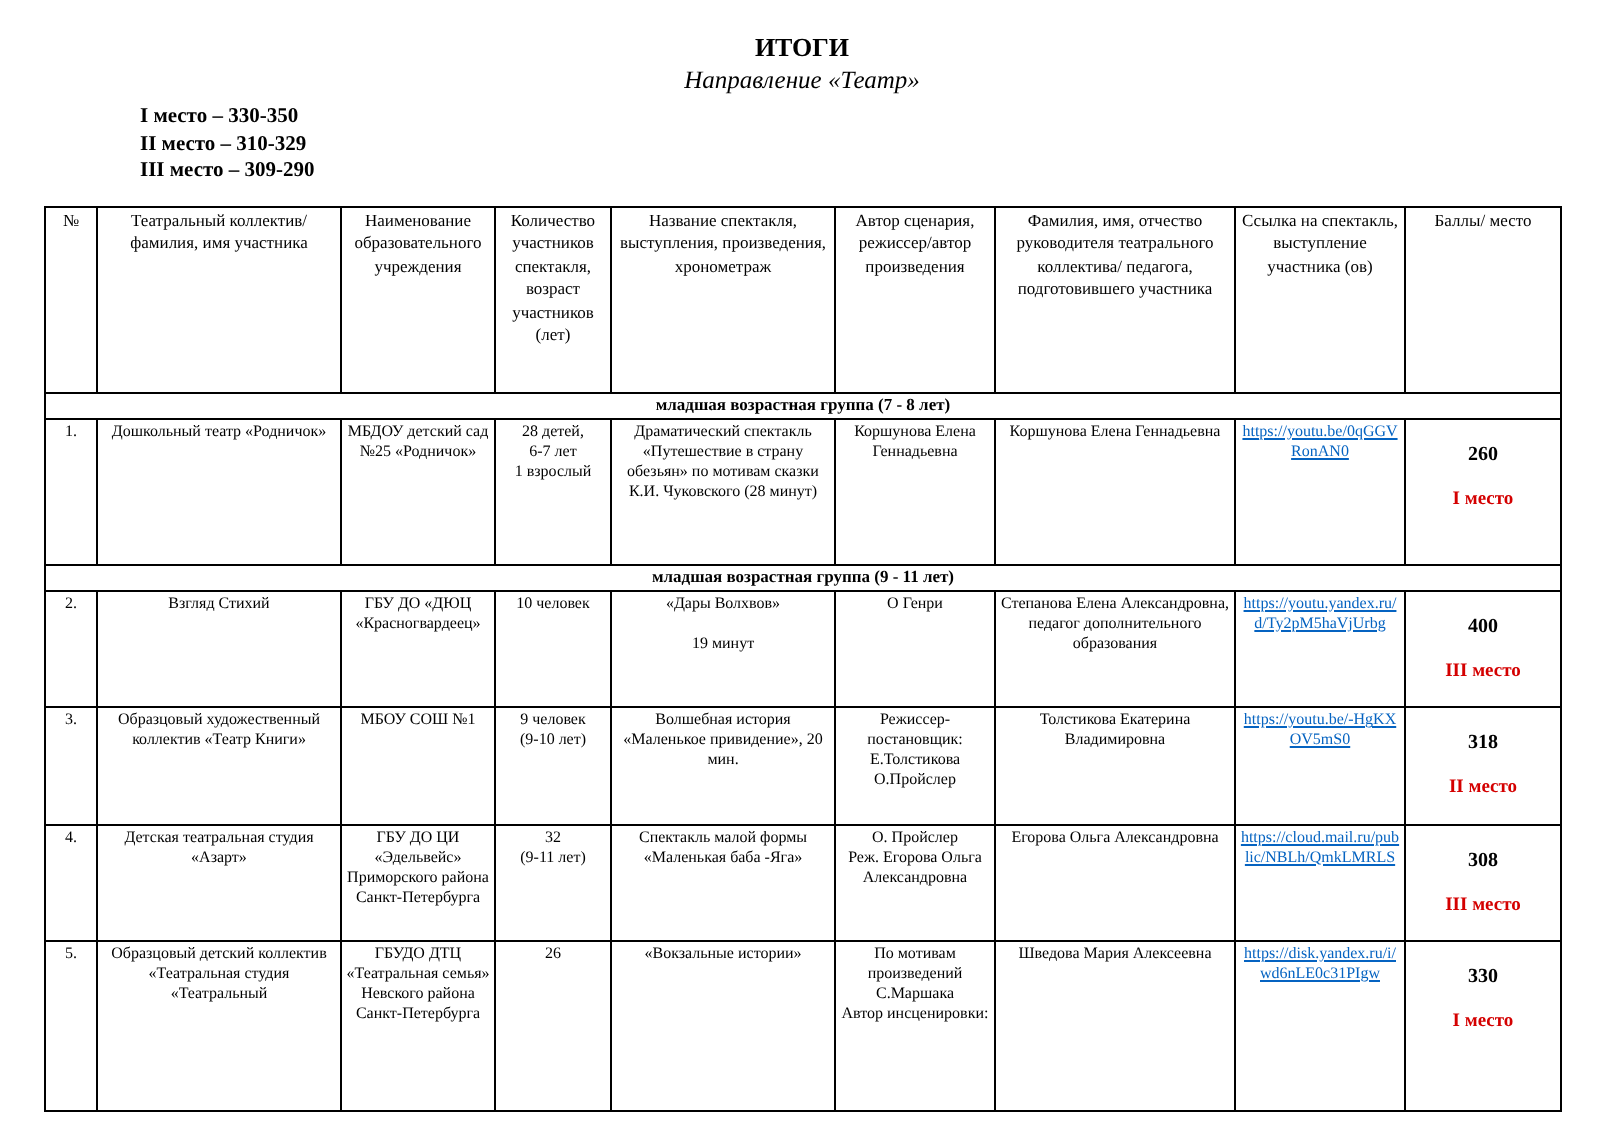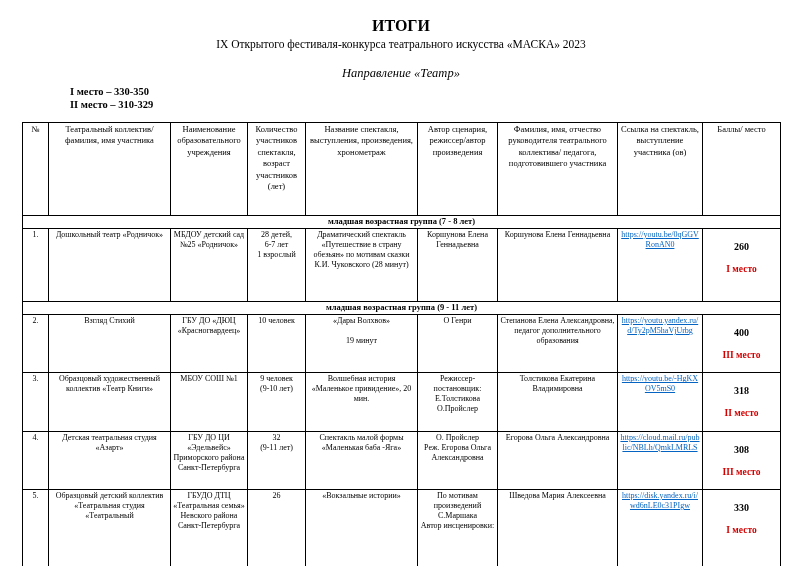--- a/index.html
+++ b/index.html
@@ -1,21 +1,21 @@
 <!DOCTYPE html>
 <html><head>
 <meta charset="utf-8">
 <style>
   html, body { margin:0; padding:0; background:#ffffff; }
   body {
     width:800px; height:566px; overflow:hidden;
     font-family:"Liberation Serif", serif; color:#000;
   }
   .page { padding:16px 20px 0 22px; }
-  .title   { text-align:center; font-weight:bold; font-size:16px; line-height:1.3; }
+  .title   { text-align:center; font-weight:bold; font-size:13px; line-height:1.3; }
   .subtitle{ text-align:center; font-size:11.5px; line-height:1.3; margin-bottom:14px; }
   .direction{ text-align:center; font-weight:normal; font-style:italic; font-size:12.5px; margin-bottom:4px; }
   .criteria { margin-left:48px; margin-bottom:10px; }
   .criteria div { font-weight:bold; font-size:10.5px; line-height:1.3; }
 
   table.results {
     width:758px; border-collapse:collapse; table-layout:fixed;
   }
   table.results th, table.results td {
     border:1px solid #000; vertical-align:top;
@@ -34,27 +34,27 @@
   tr.r3 td { height:39px; }
   tr.r4 td { height:44px; }
   tr.r5 td { height:82px; }
 </style>
 </head>
 <body>
 
 <div class="page">
 
   <div class="title">ИТОГИ</div>
-  <div class="subtitle">IX Открытого фестиваля-конкурса театрального искусства «МАСКА» 2023</div>
 
   <div class="direction">Направление «Театр»</div>
 
   <div class="criteria">
     <div>I место – 330-350</div>
     <div>II место – 310-329</div>
+    <div>III место – 309-290</div>
   </div>
 
   <table class="results">
     <colgroup>
       <col style="width:26px">
         <col style="width:122px">
         <col style="width:77px">
       <col style="width:58px">
         <col style="width:112px">
         <col style="width:80px">

